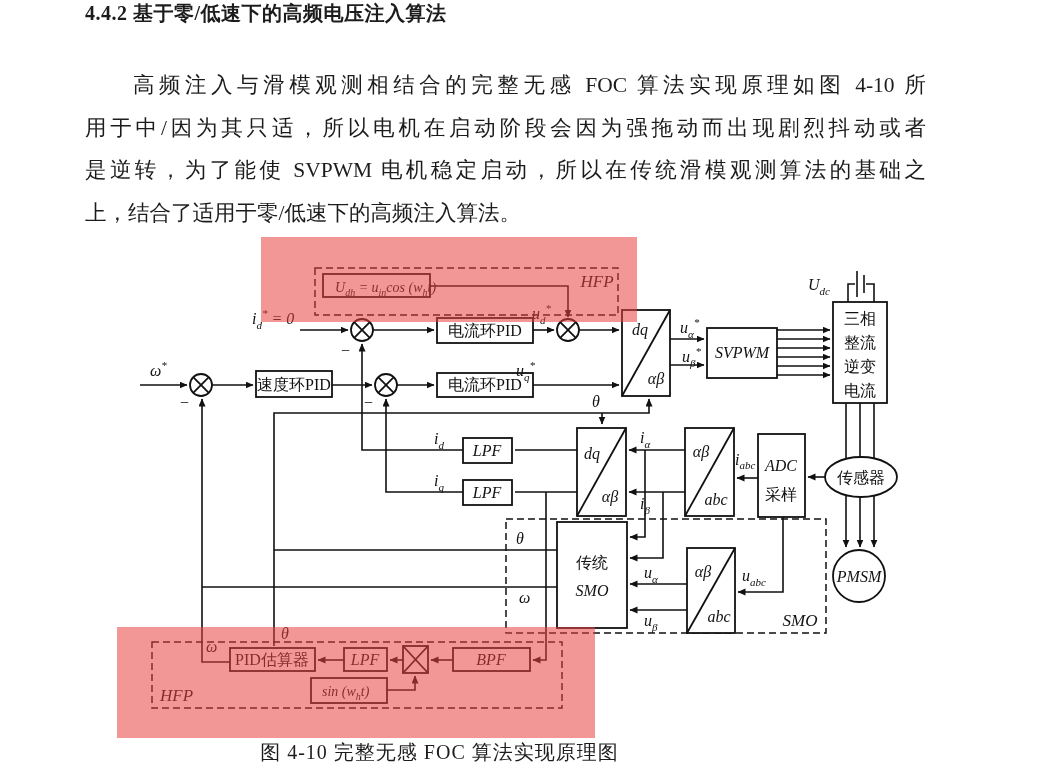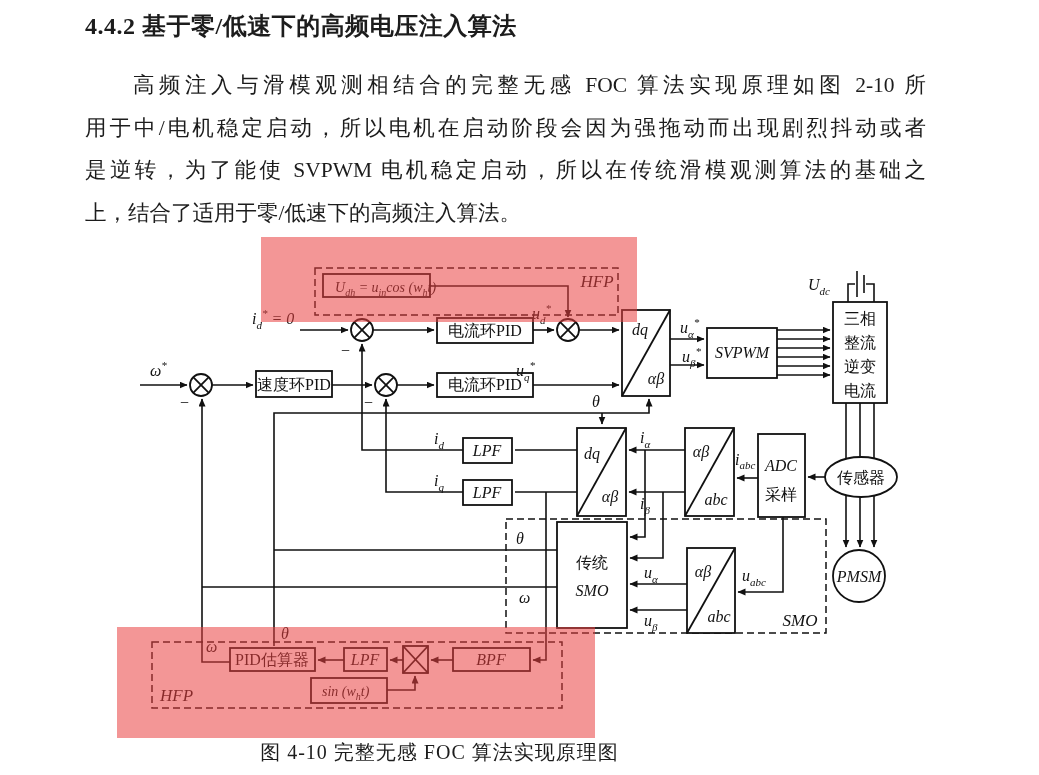--- a/index.html
+++ b/index.html
@@ -1,22 +1,22 @@
 <!DOCTYPE html>
 <html><head>
 <meta charset="utf-8">
 <style>
   html,body{margin:0;padding:0;}
   body{
     width:1039px;height:775px;position:relative;background:#ffffff;
     font-family:"Liberation Serif", serif;overflow:hidden;color:#1c1c1c;
   }
   .heading{
-    position:absolute;left:85px;top:10px;width:700px;
-    font-size:24px;font-weight:bold;letter-spacing:0.5px;
+    position:absolute;left:85px;top:0;width:700px;
+    font-size:20px;font-weight:bold;letter-spacing:0.5px;
   }
   .para{
     position:absolute;left:85px;top:64px;width:841px;
     font-size:21.5px;line-height:42.6px;
   }
   .pline{text-align:justify;text-align-last:justify;white-space:nowrap;}
   .pline.first{padding-left:48px;}
   .pline.last{text-align:center;text-align-last:left;}
   .caption{
     position:absolute;left:0;top:739px;width:879px;text-align:center;
@@ -33,22 +33,22 @@
   .frm .ss{font-size:10px;}
   .tag{font-size:17px;font-style:italic;}
   .minus{font-size:16px;}
 </style>
 </head>
 <body>
 
 <div class="heading">4.4.2 基于零/低速下的高频电压注入算法</div>
 
 <div class="para">
-  <div class="pline first">高频注入与滑模观测相结合的完整无感 FOC 算法实现原理如图 2-10 所</div>
-  <div class="pline">用于中/电机稳定启动，所以电机在启动阶段会因为强拖动而出现剧烈抖动或者</div>
+  <div class="pline first">高频注入与滑模观测相结合的完整无感 FOC 算法实现原理如图 4-10 所</div>
+  <div class="pline">用于中/因为其只适，所以电机在启动阶段会因为强拖动而出现剧烈抖动或者</div>
   <div class="pline">是逆转，为了能使 SVPWM 电机稳定启动，所以在传统滑模观测算法的基础之</div>
   <div class="pline last">上，结合了适用于零/低速下的高频注入算法。</div>
 </div>
 
 <svg width="1039" height="775" viewBox="0 0 1039 775">
   <defs>
     <marker id="ah" markerWidth="9" markerHeight="8" refX="7.5" refY="3.5" orient="auto" markerUnits="userSpaceOnUse">
       <path d="M0,0 L8,3.5 L0,7 z" fill="#111"></path>
     </marker>
   </defs>

